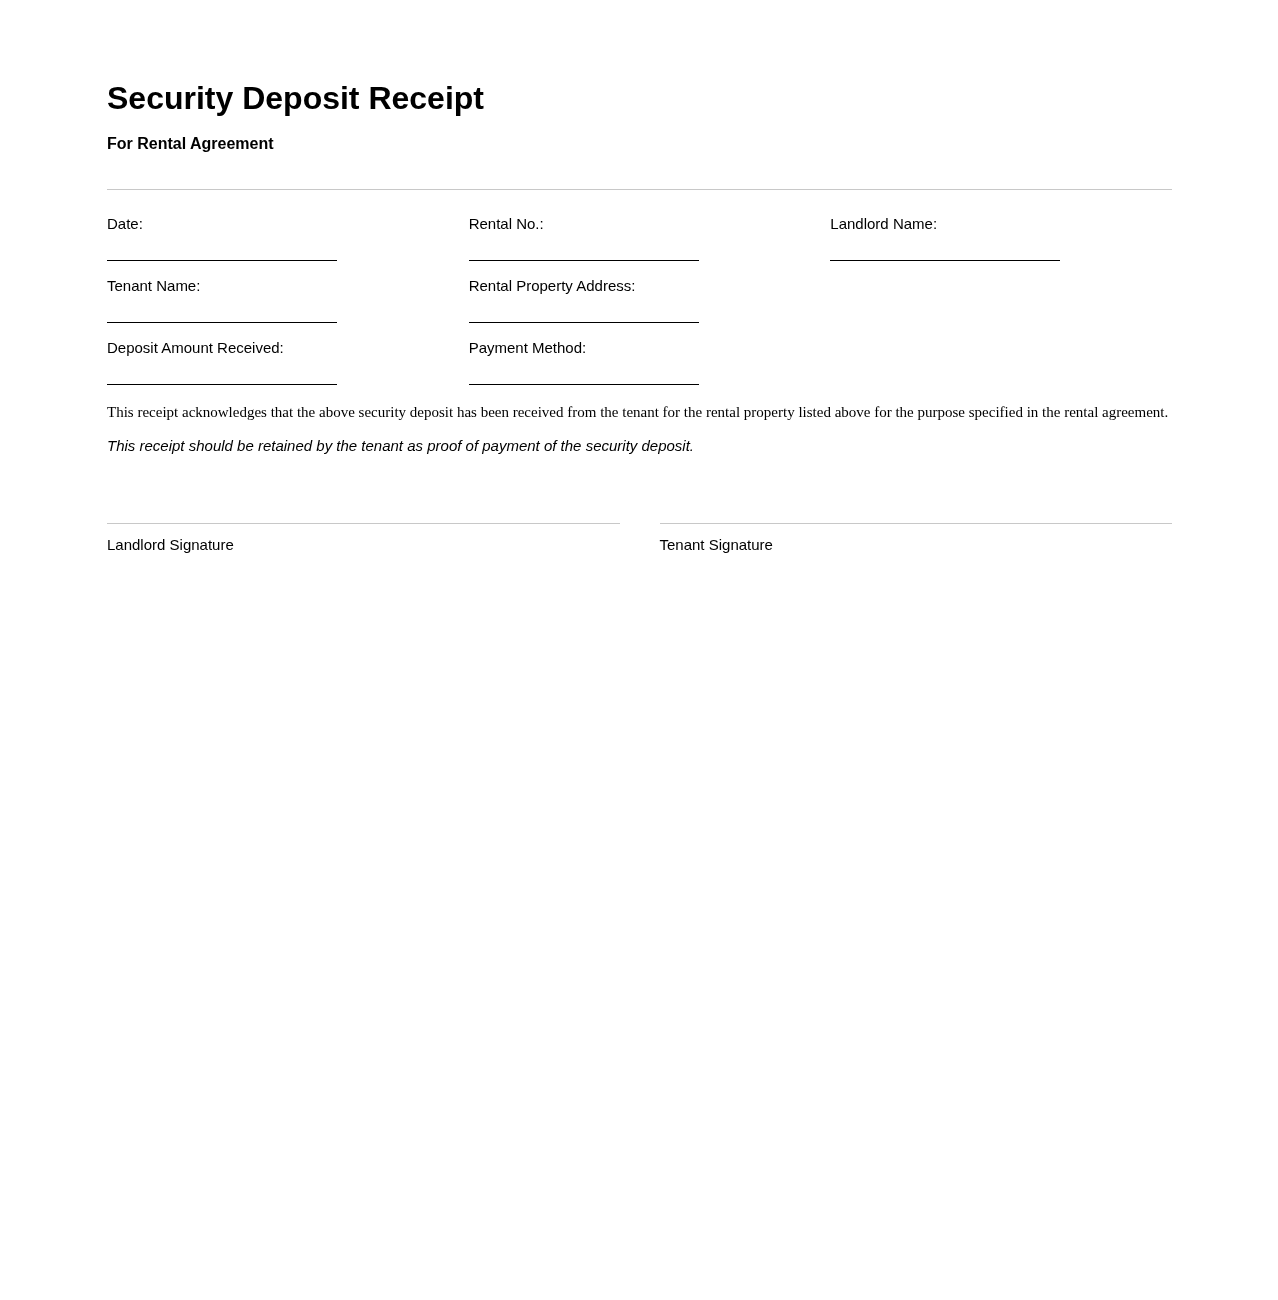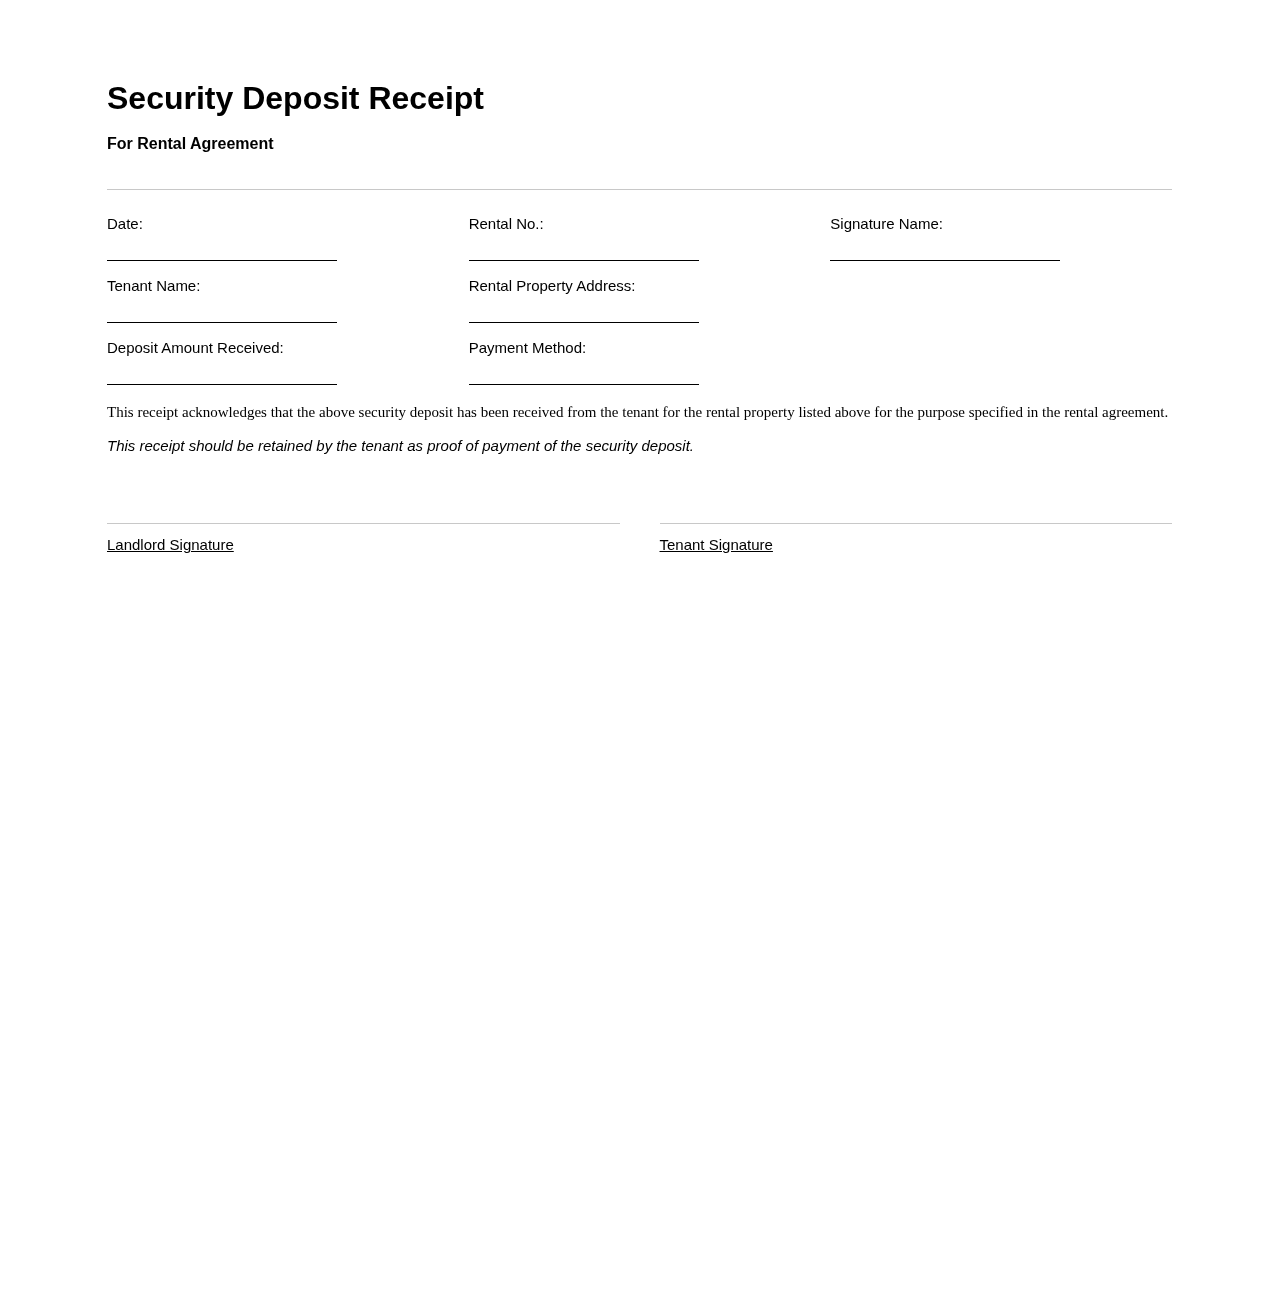--- a/index.html
+++ b/index.html
@@ -69,21 +69,20 @@
   }
   .sig-grid {
     display: grid;
     grid-template-columns: 1fr 1fr;
     column-gap: 40px;
     margin-top: 66px;
   }
   .sig-block {
     border-top: 1px solid #c8c8c8;
     padding-top: 12px;
-    text-decoration: underline;
   }
   .sig-label {
     font-size: 15px;
     line-height: 18px;
   }
 </style>
 </head>
 <body>
 
 <div class="page">
@@ -99,21 +98,21 @@
       <div class="field-label">Date:</div>
       <div class="blank-line"></div>
     </div>
 
     <div class="field">
       <div class="field-label">Rental No.:</div>
       <div class="blank-line"></div>
     </div>
 
     <div class="field">
-      <div class="field-label">Signature Name:</div>
+      <div class="field-label">Landlord Name:</div>
       <div class="blank-line"></div>
     </div>
 
     <div class="field">
       <div class="field-label">Tenant Name:</div>
       <div class="blank-line"></div>
     </div>
 
     <div class="field">
       <div class="field-label">Rental Property Address:</div>

